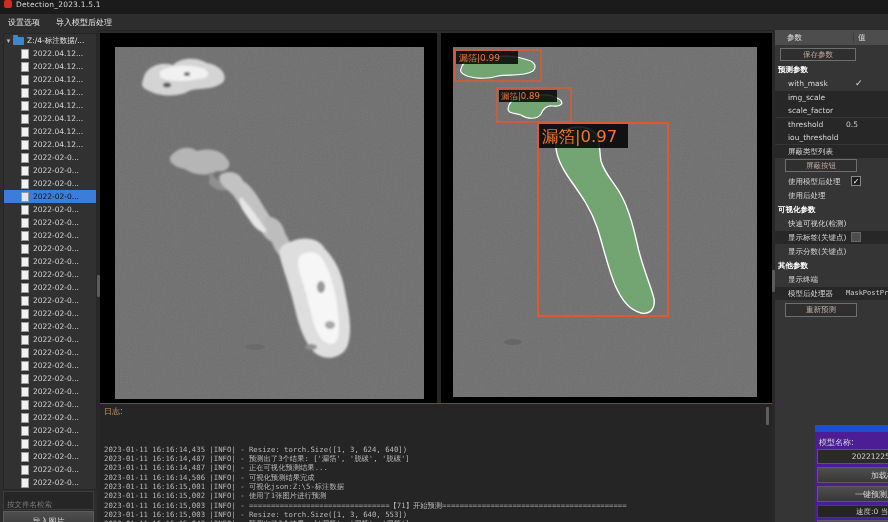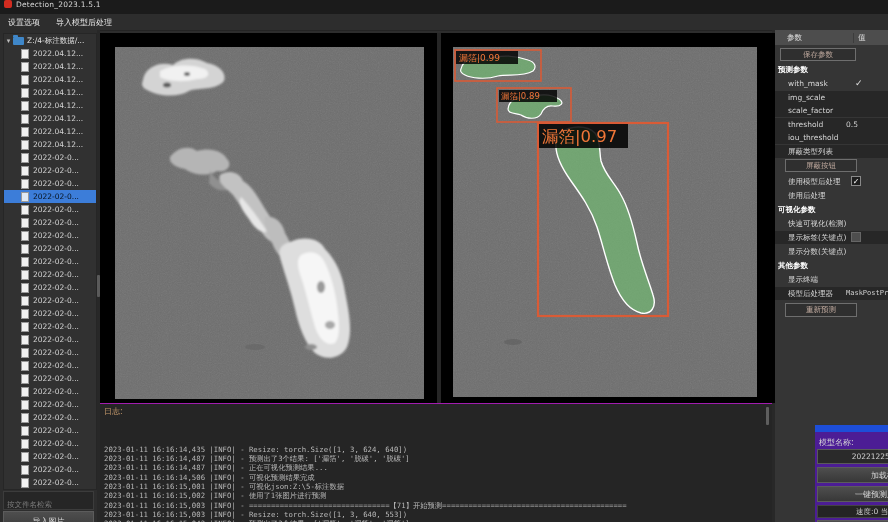--- a/index.html
+++ b/index.html
@@ -26,21 +26,21 @@
   .search-box{position:absolute;left:3px;top:461px;width:91px;height:19px;background:#262626;border:1px solid #3c3c3c;box-sizing:border-box;}
   .search-box input{width:100%;height:100%;background:transparent;border:none;outline:none;color:#bbb;font-size:7.5px;font-family:inherit;padding:0 3px;box-sizing:border-box;}
   .search-box input::placeholder{color:#7d7d7d;}
   .import-btn{position:absolute;left:3px;top:481px;width:91px;height:20px;background:linear-gradient(#4e4e4e,#3a3a3a);border:1px solid #5c5c5c;box-sizing:border-box;color:#d5d5d5;font-size:8px;display:flex;align-items:center;justify-content:center;}
   
   .split{position:absolute;top:30px;bottom:0;width:3px;background:#282828;}
   .split .grip{position:absolute;left:0;width:3px;height:22px;background:#5a5a5a;border-radius:1px;}
   
   .viewer{position:absolute;top:33px;height:370px;background:#000;}
   .viewer.left{left:100px;width:337px;}
-  .viewer.right{left:441px;width:331px;padding-left:28px;}
+  .viewer.right{left:441px;width:331px;}
   .viewer svg{position:absolute;}
   
   .log{position:absolute;left:100px;top:403px;width:672px;height:119px;background:#252525;border-top:1px solid #a21caf;box-sizing:border-box;overflow:hidden;}
   .log-title{position:absolute;left:4px;top:2px;font-size:8px;color:#c79a6b;}
   .log-lines{position:absolute;left:4px;top:13px;right:10px;font-family:"DejaVu Sans Mono","Liberation Mono",monospace;font-size:7.3px;line-height:9.3px;color:#b9b9b9;white-space:pre;}
   .log-scroll{position:absolute;right:3px;top:3px;width:3px;height:18px;background:#5e5e5e;border-radius:1px;}
   
   .rpanel{position:absolute;left:775px;top:30px;width:113px;bottom:0;background:#353535;overflow:hidden;}
   .phead{position:absolute;left:0;top:0;width:113px;height:15px;background:#4d4d4d;display:flex;font-size:7.5px;color:#e2e2e2;align-items:center;}
   .phead .c1{width:66px;padding-left:12px;}

